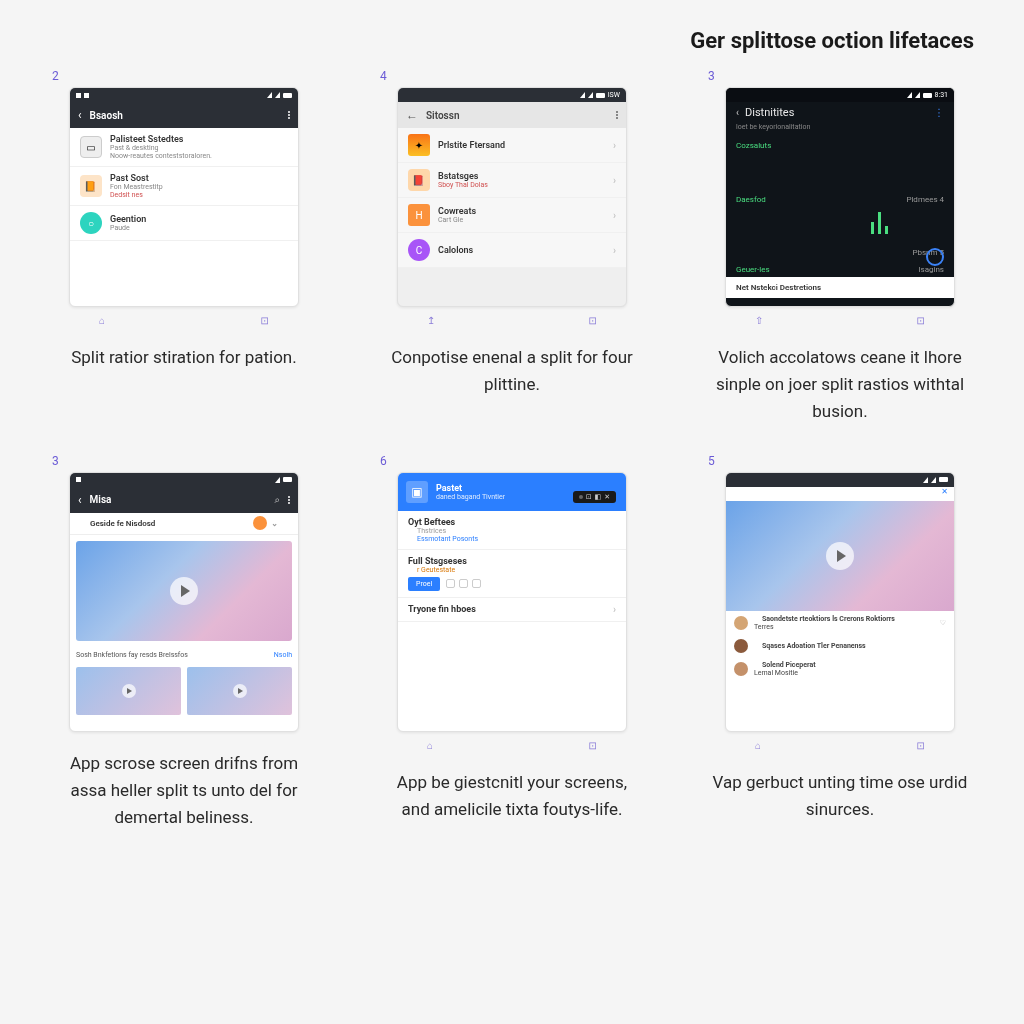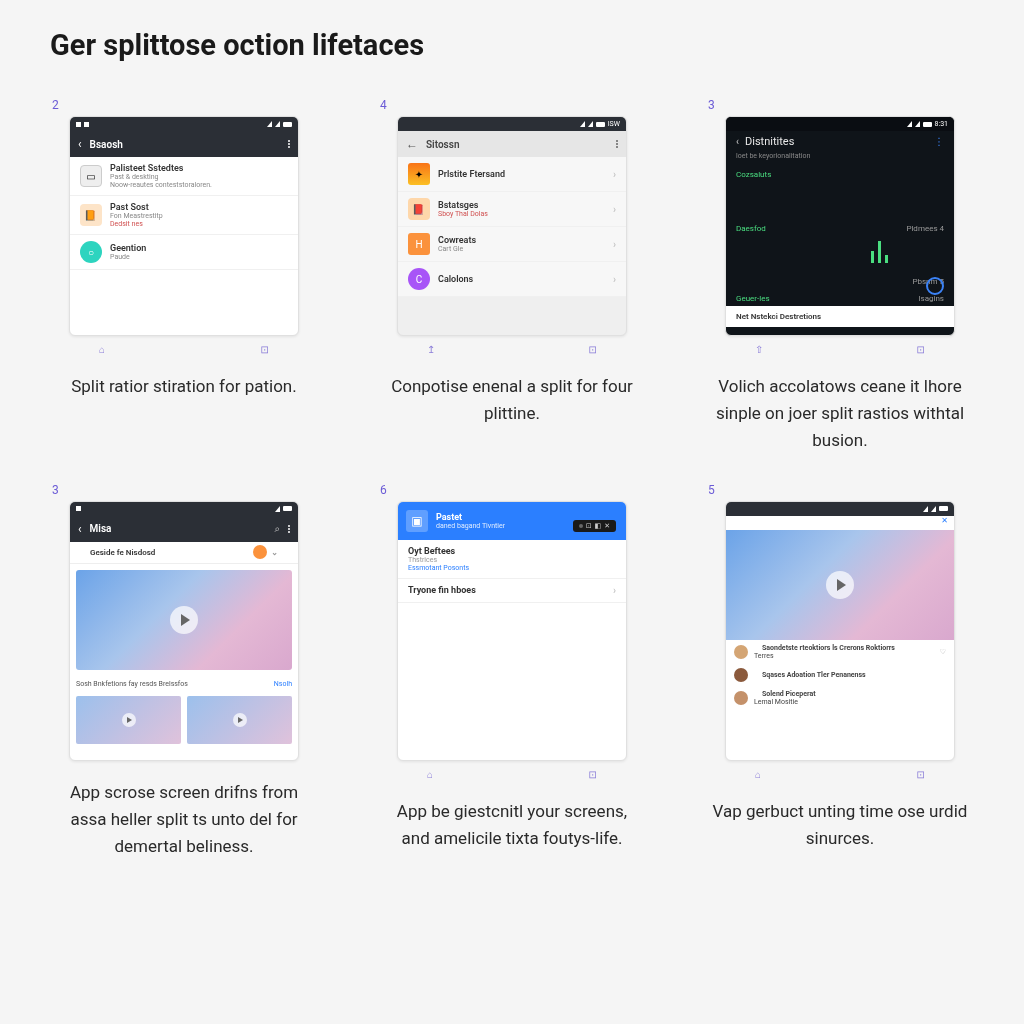--- a/index.html
+++ b/index.html
@@ -7,25 +7,25 @@
     font-family: -apple-system, BlinkMacSystemFont, "Segoe UI", Roboto, Arial, sans-serif;
     background: #f5f5f5;
     width: 1024px;
     height: 1024px;
     overflow: hidden;
   }
   .page {
     padding: 28px 50px 20px;
   }
   .headline {
-    font-size: 29px;
+    font-size: 22px;
     font-weight: 700;
     color: #1a1a1a;
-    text-align: left;
-    margin-bottom: 36px;
+    text-align: right;
+    margin-bottom: 16px;
   }
   .grid {
     display: grid;
     grid-template-columns: repeat(3, 1fr);
     gap: 28px 60px;
   }
   .cell {
     display: flex;
     flex-direction: column;
   }
@@ -180,21 +180,21 @@
   .card6-head .hs { font-size:7px; opacity:.85; }
   .pill {
     position:absolute; right:10px; top:18px;
     background:#1a1a1a; color:#ccc; font-size:7px;
     padding:2px 6px; border-radius:3px;
     display:flex; gap:3px; align-items:center;
   }
   .pill .dot{width:4px;height:4px;background:#666;border-radius:50%;}
   .sec-item { padding:6px 10px; border-bottom:1px solid #f0f0f0; }
   .sec-title { font-size:9px; font-weight:700; color:#333; }
-  .sec-sub { font-size:7px; color:#999; }
+  .sec-sub { font-size:7px; color:#999;margin-left:9px; }
   .btn-blue {
     display:inline-block; background:#2b7fff; color:#fff;
     font-size:7px; padding:3px 8px; border-radius:2px; margin-top:3px;
   }
   .trio-ic { display:flex; gap:4px; margin-top:2px; }
   .trio-ic span{width:9px;height:9px;border:1px solid #ccc;border-radius:2px;}
 
   .feed-row {
     display:flex; align-items:center; gap:6px; padding:4px 8px;
     font-size:7px; color:#444;
@@ -437,20 +437,32 @@
             <span class="dot"></span>
             <span>⊡</span>
             <span>◧</span>
             <span>✕</span>
           </div>
         <div class="sec-item">
           <div class="sec-title">Oyt Beftees</div>
           <div class="sec-sub">Thstrices</div>
           <div class="sec-sub" style="color:#2b7fff">Essmotant Posonts</div>
         </div>
+        <div class="sec-item">
+          <div class="sec-title">Full Stsgseses</div>
+          <div class="sec-sub" style="color:#d97706">r Geutestate</div>
+          <div style="display:flex;gap:6px;align-items:center;">
+            <span class="btn-blue">Proel</span>
+            <div class="trio-ic">
+                <span></span>
+                <span></span>
+                <span></span>
+              </div>
+          </div>
+        </div>
         <div class="sec-item" style="display:flex;align-items:center;">
           <div class="sec-title" style="flex:1">Tryone fin hboes</div>
           <span class="li-chev">›</span>
         </div>
       </div>
       <div class="footer-icons">
           <span>⌂</span>
           <span>⊡</span>
         </div>
       <p class="caption">App be giestcnitl your screens, and amelicile tixta foutys-life.</p>

